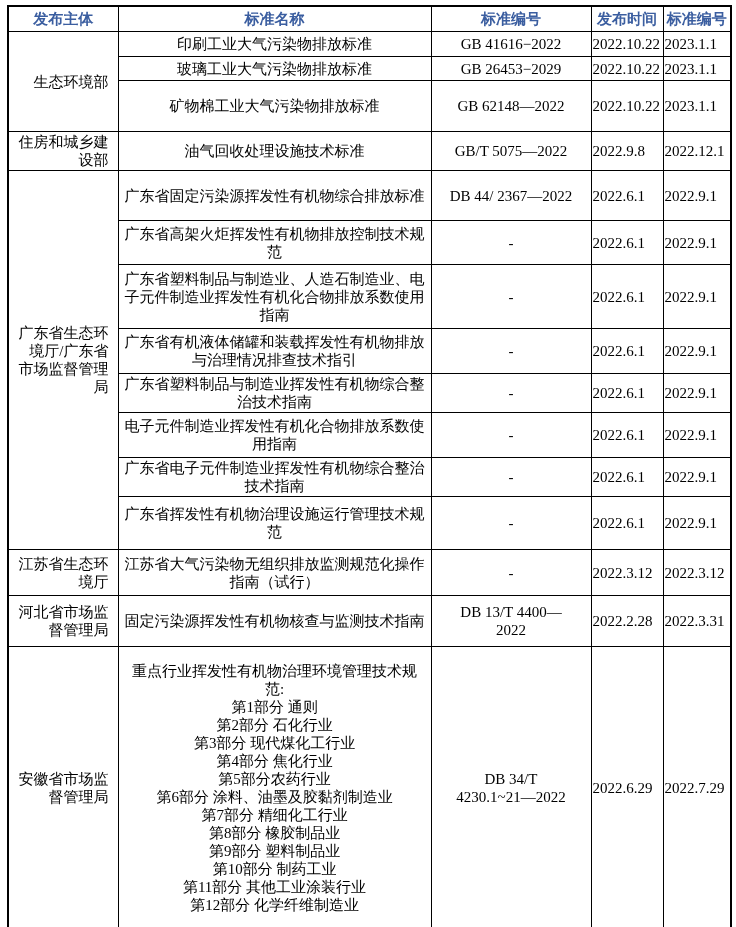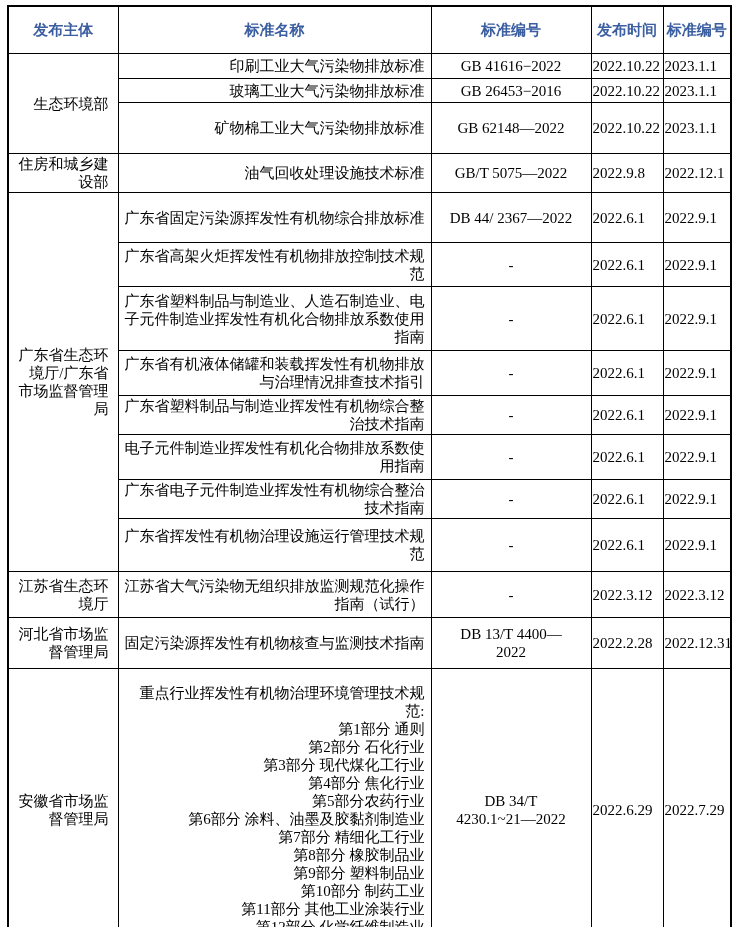--- a/index.html
+++ b/index.html
@@ -25,28 +25,28 @@
   }
   .std-table th, .std-table td {
     border: 1px solid #000000;
     vertical-align: middle;
     overflow: hidden;
   }
   .std-table th {
     font-weight: bold;
     text-align: center;
     color: #3B5EA0;
-    padding: 14px 2px;
+    padding: 3px 2px;
   }
   td.publisher {
     text-align: right;
     padding: 1px 9px;
   }
   td.name {
-    text-align: right;
+    text-align: center;
     padding: 1px 6px;
     white-space: pre-line;
   }
   td.code {
     text-align: center;
     padding: 1px 4px;
     white-space: pre-line;
     margin-left: 20px;
   }
   td.date {
@@ -77,21 +77,21 @@
 
   <tr style="height:25px">
     <td class="publisher" rowspan="3">生态环境部</td>
     <td class="name">印刷工业大气污染物排放标准</td>
     <td class="code">GB 41616−2022</td>
     <td class="date">2022.10.22</td>
     <td class="date">2023.1.1</td>
   </tr>
   <tr style="height:24px">
     <td class="name">玻璃工业大气污染物排放标准</td>
-    <td class="code">GB 26453−2016</td>
+    <td class="code">GB 26453−2029</td>
     <td class="date">2022.10.22</td>
     <td class="date">2023.1.1</td>
   </tr>
   <tr style="height:51px">
     <td class="name">矿物棉工业大气污染物排放标准</td>
     <td class="code">GB 62148—2022</td>
     <td class="date">2022.10.22</td>
     <td class="date">2023.1.1</td>
   </tr>
 
@@ -160,21 +160,21 @@
     <td class="date">2022.3.12</td>
     <td class="date">2022.3.12</td>
   </tr>
 
   <tr style="height:51px">
     <td class="publisher">河北省市场监督管理局</td>
     <td class="name">固定污染源挥发性有机物核查与监测技术指南</td>
     <td class="code">DB 13/T 4400—
 2022</td>
     <td class="date">2022.2.28</td>
-    <td class="date">2022.12.31</td>
+    <td class="date">2022.3.31</td>
   </tr>
 
   <tr style="height:283px">
     <td class="publisher">安徽省市场监督管理局</td>
     <td class="name">重点行业挥发性有机物治理环境管理技术规范:
 第1部分 通则
 第2部分 石化行业
 第3部分 现代煤化工行业
 第4部分 焦化行业
 第5部分农药行业

